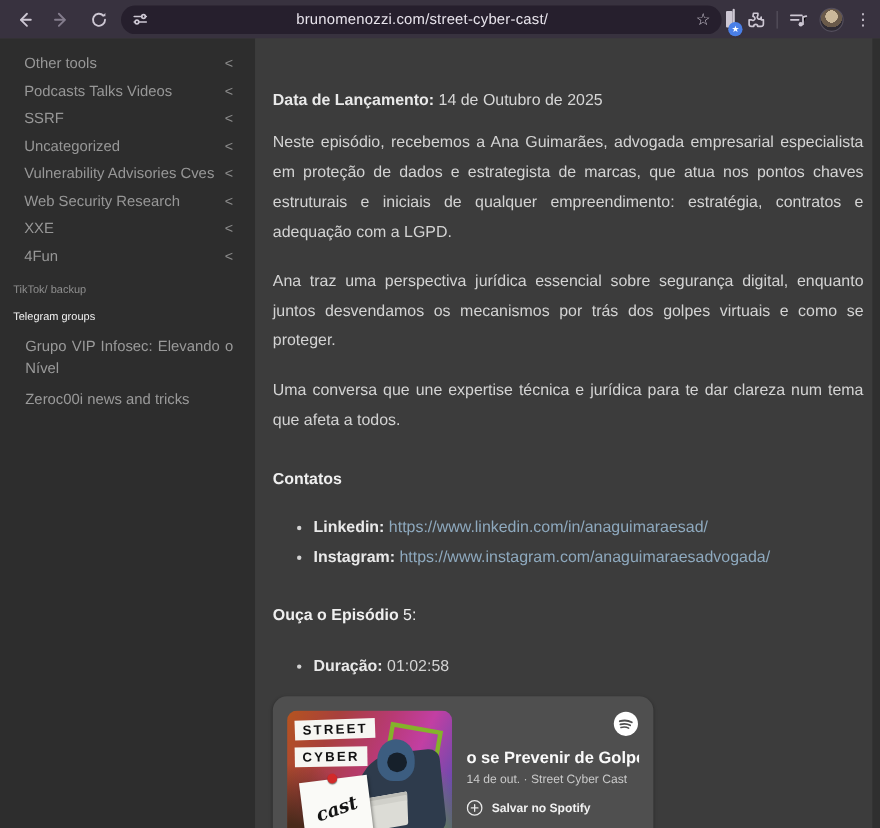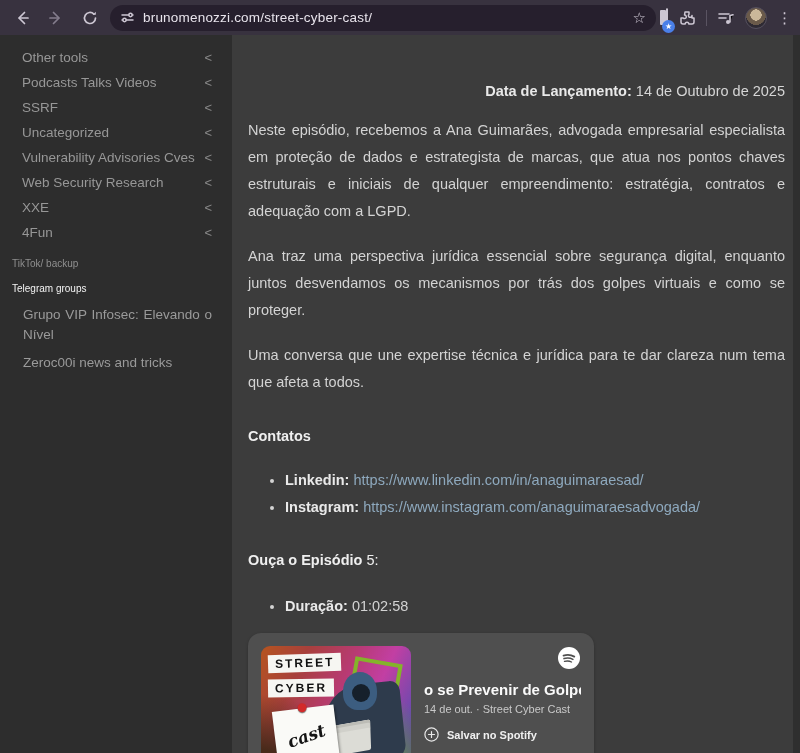--- a/index.html
+++ b/index.html
@@ -9,21 +9,21 @@
   
   .toolbar { height:35px; background:#38323f; display:flex; align-items:center;
              padding:0 8px; gap:6px; }
   .tb-btn { width:28px; height:28px; display:flex; align-items:center; justify-content:center;
             color:#cdc7d3; font-size:16px; border-radius:50%; flex:0 0 auto; cursor:pointer; }
   .tb-btn.dim { color:#7d7685; }
   .urlpill { flex:1 1 auto; height:26px; background:#261f2d; border-radius:13px;
              display:flex; align-items:center; padding:0 10px; gap:8px; max-width:548px; }
   .urlpill .tune { color:#cdc7d3; }
   .urltext { color:#e8e4ec; font-size:13.5px; letter-spacing:.2px; flex:1 1 auto;
-             white-space:nowrap; overflow:hidden; }
+             white-space:nowrap; overflow:hidden;text-align:center; }
   .pill-star { color:#cdc7d3; font-size:15px; cursor:pointer; }
   .tb-right { display:flex; align-items:center; gap:10px; padding-left:4px; }
   .sep { width:1px; height:16px; background:#5a5462; }
   .avatar { width:22px; height:22px; border-radius:50%;
             background:radial-gradient(circle at 50% 35%, #cbb89a 0 34%, #6a5a4a 35% 60%, #2e2a33 61%);
             border:1px solid #55505e; cursor:pointer; }
   .kebab { color:#cdc7d3; font-size:15px; letter-spacing:0; cursor:pointer; }
   .panel-ico { position:relative; width:20px; height:16px; border:1.6px solid #cdc7d3; border-radius:3px; }
   .panel-ico::before { content:""; position:absolute; right:1px; top:1px; bottom:1px; width:6px;
                        background:#cdc7d3; border-radius:1px; }
@@ -41,21 +41,21 @@
                padding:0 20px 0 22px; height:25px; color:#979797; font-size:13.5px; cursor:pointer; }
   .side-item .chev { color:#8a8a8a; font-size:13px; }
   .side-bold { padding:5px 20px 5px 12px; color:#8f8f8f; font-weight:normal; font-size:10px; cursor:pointer; }
   .side-bold.white { color:#f2f2f2; }
   .side-sub { padding:4px 20px 4px 23px; color:#9a9a9a; font-size:13.5px; line-height:20px;
               text-align:justify; cursor:pointer; }
 
   
   .main { flex:1 1 auto; background:#3c3c3c; padding:20px 15px 0 16px; color:#d6d6d6; }
   .h1 { font-size:16px; font-weight:bold; color:#efefef; letter-spacing:.1px; }
-  .meta { margin-top:28px; font-size:14.5px;text-align:right; }
+  .meta { margin-top:28px; font-size:14.5px; }
   .meta b, .blt b { color:#e9e9e9; }
   p.body { margin-top:18px; font-size:14.5px; line-height:27px; text-align:justify;
            color:#d3d3d3; max-width:537px; }
   .h2 { margin-top:32px; font-size:14.5px; font-weight:bold; color:#efefef; }
   ul.blist { margin:26px 0 0 0; padding-left:37px; max-width:537px; }
   ul.blist li { font-size:14.5px; line-height:21px; margin-bottom:0; color:#d3d3d3; }
   ul.blist.space li { margin-bottom:6px; }
   a.lnk { color:#8ea9be; cursor:pointer; }
 
   

